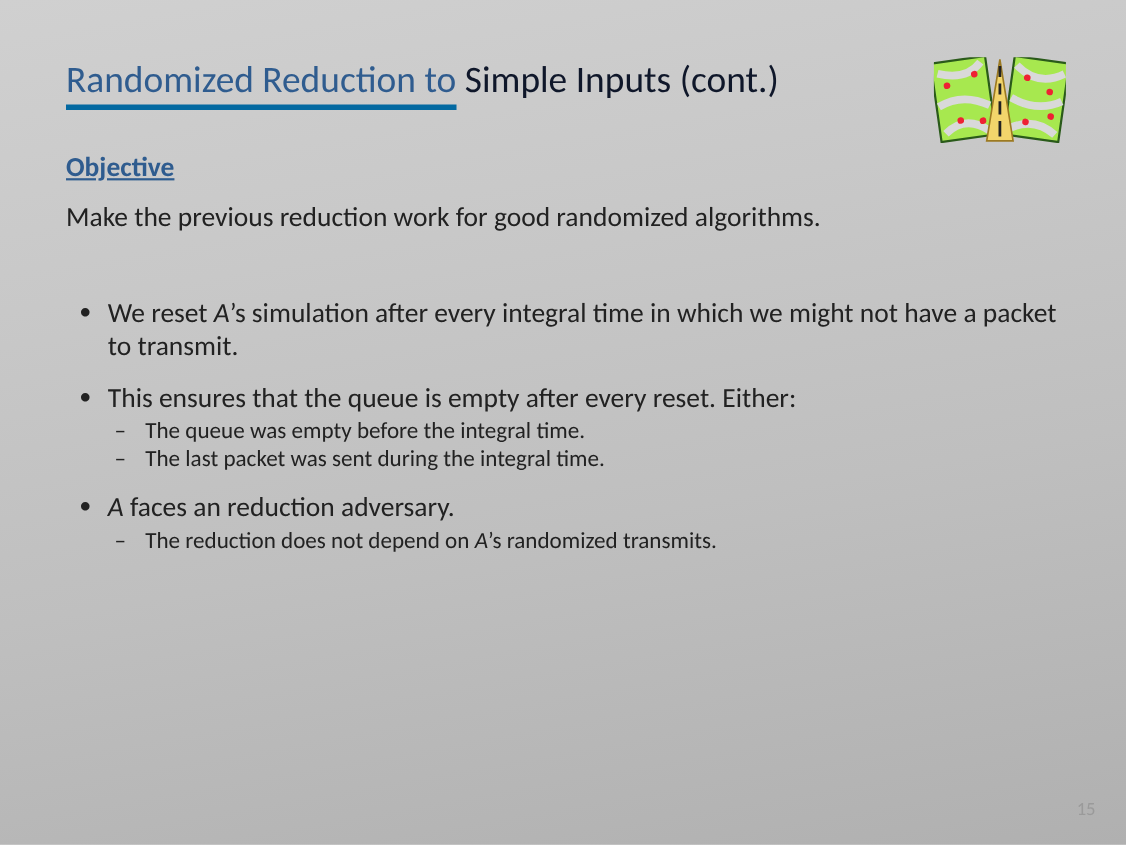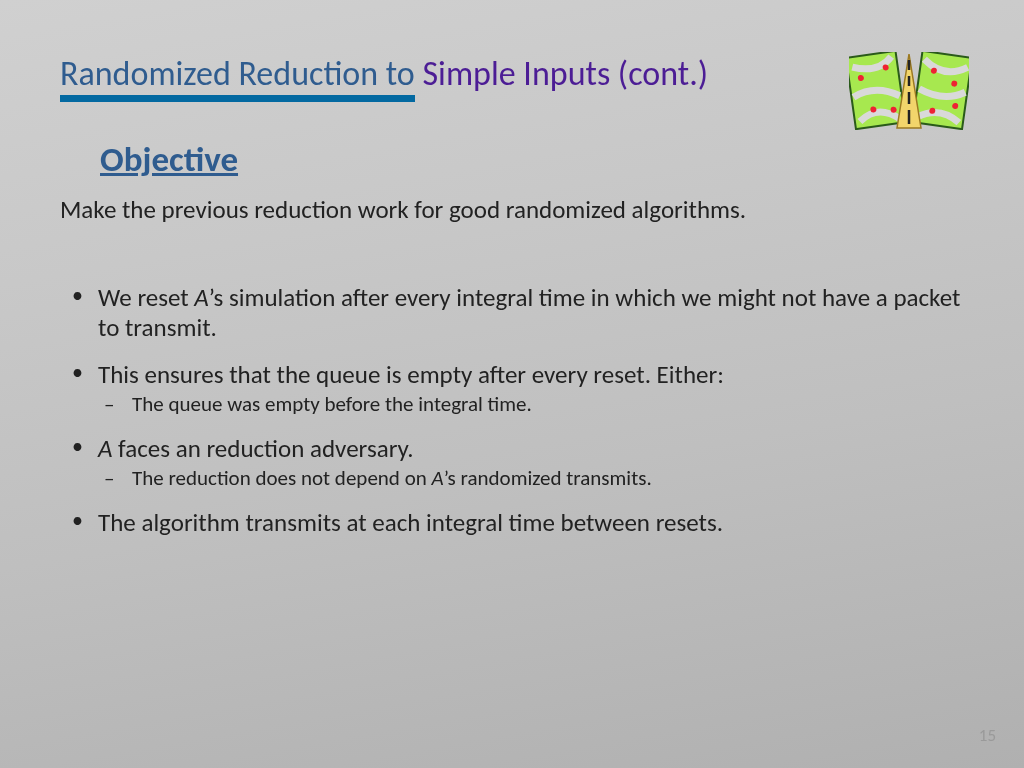--- a/index.html
+++ b/index.html
@@ -7,29 +7,29 @@
   body {
     background: linear-gradient(170deg, #d0d0d0 0%, #c8c8c8 30%, #bfbfbf 60%, #b0b0b0 100%);
     font-family: Calibri, "Segoe UI", Arial, sans-serif;
     color: #2a2a2a;
     position: relative;
   }
   .slide { padding: 54px 60px 30px 60px; height: 100%; position: relative; }
   .title-row { display: flex; align-items: flex-start; gap: 20px; }
   .title-wrap { flex: 0 0 auto; }
   .title-text { font-size: 34px; line-height: 1.15; font-weight: 400; }
-  .t-first { color: #2f5c8f; border-bottom: 7px solid #0369a1; padding-bottom: 2px; display:inline-block; }
-  .t-rest  { color: #4c1d95; }
+  .t-first { color: #2f5c8f; border-bottom: 5px solid #0369a1; padding-bottom: 2px; display:inline-block; }
+  .t-rest  { color: #0f172a; }
   .clip {
     position: absolute; right: 55px; top: 52px;
     width: 120px; height: 78px;
   }
   .sect-head {
-    font-size: 35px; font-weight: 700; color: #2f5c8f;
-    text-decoration: underline; margin-top: 36px; margin-left: 40px;
+    font-size: 25px; font-weight: 700; color: #2f5c8f;
+    text-decoration: underline; margin-top: 36px;
   }
   .body-line { font-size: 25px; color: #222; margin-top: 15px; line-height: 1.18; }
   .idea-block { margin-top: 58px; padding-left: 6px; }
   ul.outer { list-style: none; padding-left: 28px; font-size: 25px; color:#222; line-height:1.22; }
   ul.outer > li { position: relative; padding-left: 4px; margin-top: 16px; }
   ul.outer > li::before { content: "•"; position: absolute; left: -22px; top: 0; font-size: 22px; }
   ul.inner { list-style: none; padding-left: 30px; font-size: 21px; margin-top: 2px; }
   ul.inner > li { position: relative; padding-left: 4px; margin-top: 0px; }
   ul.inner > li::before { content: "–"; position: absolute; left: -24px; top: 0; }
   .ital { font-style: italic; }
@@ -82,28 +82,28 @@
 
   <div class="idea-block">
     <ul class="outer">
       <li>
         <span>We reset </span><span class="ital">A</span><span>’s simulation after every integral time in which we might not have a packet to transmit.</span>
       </li>
       <li>
         <span>This ensures that the queue is empty after every reset. Either:</span>
         <ul class="inner">
           <li>The queue was empty before the integral time.</li>
+          <li>The last packet was sent during the integral time.</li>
         </ul>
       </li>
       <li>
         <span class="ital">A</span><span> faces an reduction adversary.</span>
         <ul class="inner">
           <li>
             <span>The reduction does not depend on </span><span class="ital">A</span><span>’s randomized transmits.</span>
           </li>
         </ul>
       </li>
-      <li>The algorithm transmits at each integral time between resets.</li>
     </ul>
   </div>
 
   <div class="pagenum">15</div>
 </div>
 
 </body></html>

